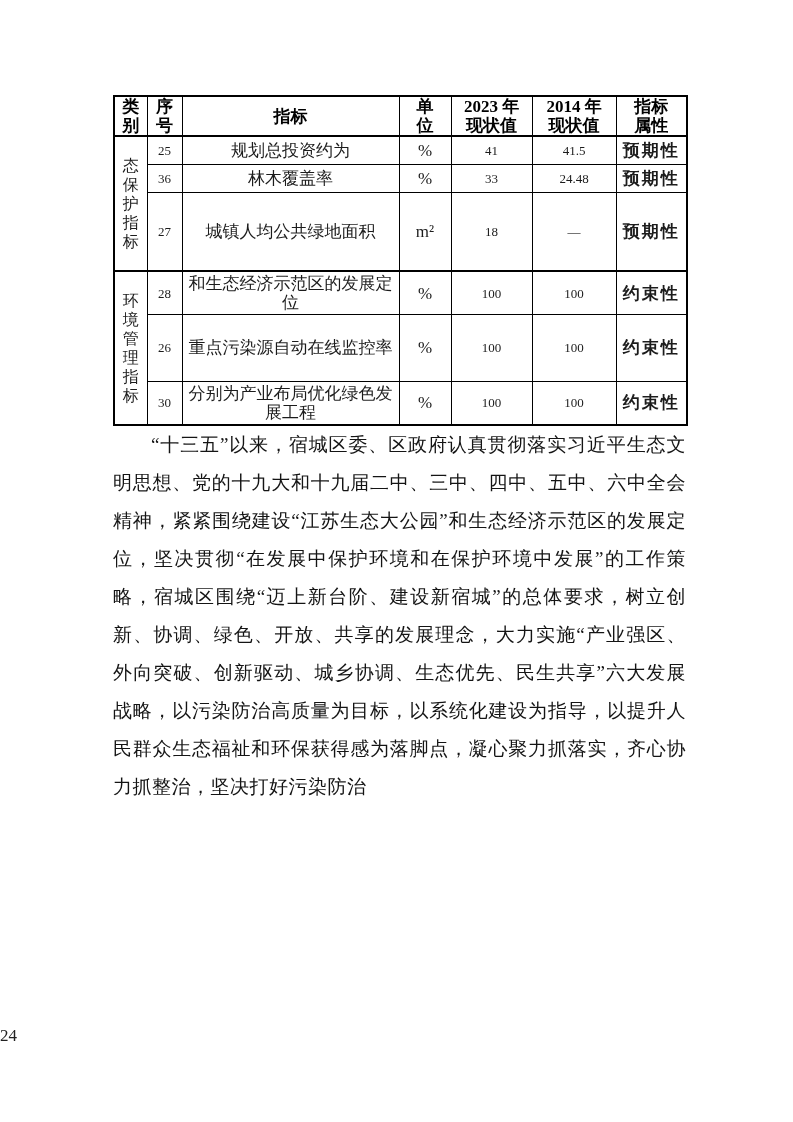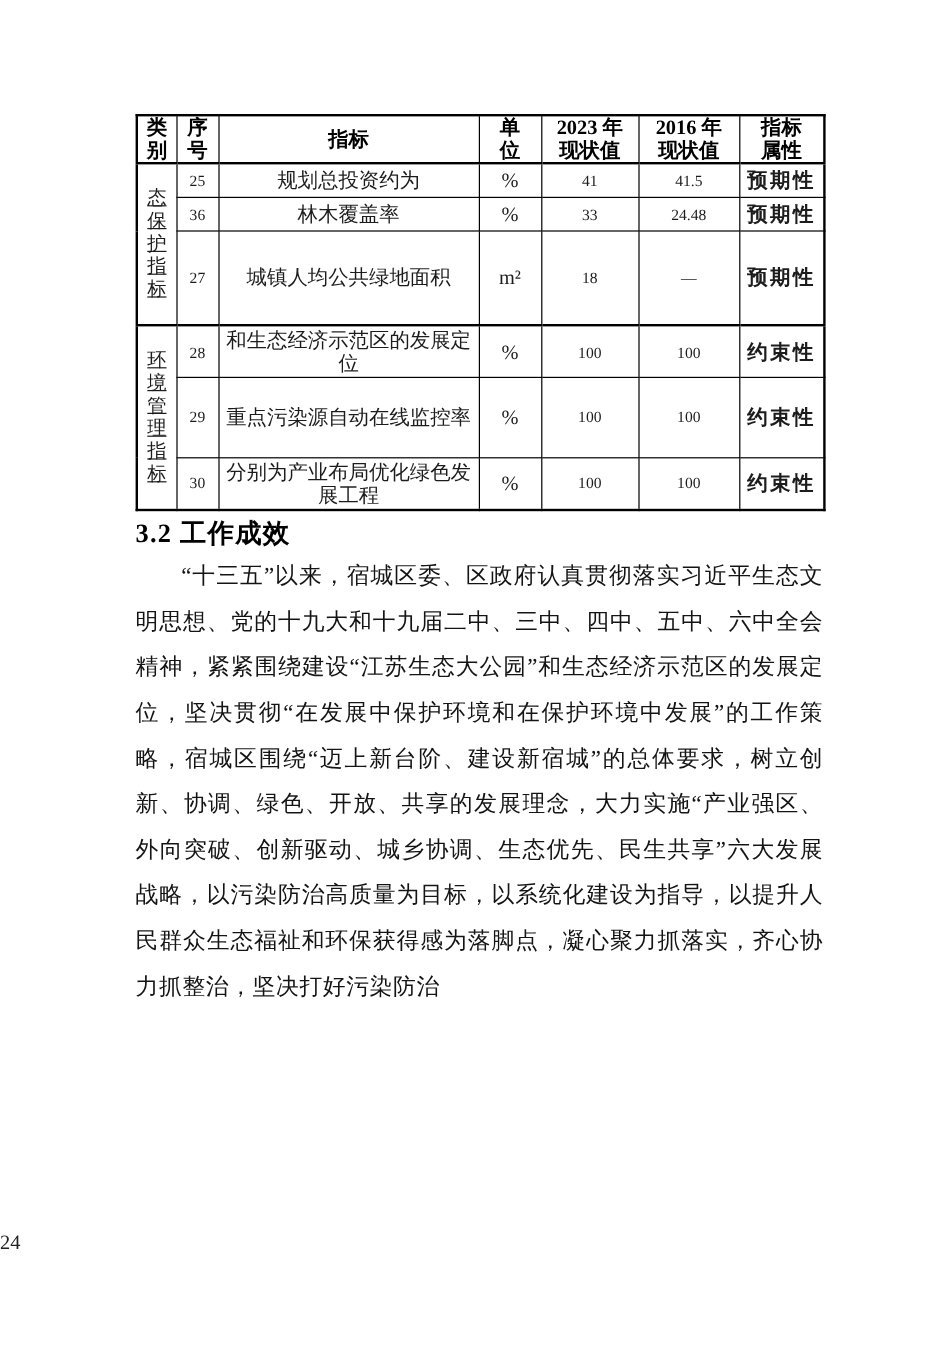--- a/index.html
+++ b/index.html
@@ -47,21 +47,20 @@
   }
   .indicator-table tr.group-start td { border-top: 2px solid #000; }
   td.cat { padding: 0; }
   .cat-text {
     width: 1em;
     margin: 0 auto;
     font-size: 16px;
     line-height: 19px;
     word-break: break-all;
     letter-spacing: 0;
-    text-decoration: underline;
   }
   td.attr-cell { letter-spacing: 2px; font-weight: bold; }
   td.num-cell { font-size: 13px; }
 
   
   .body-para {
     width: 573px;
     font-size: 19px;
     text-align: justify;
     text-indent: 2em;
@@ -107,21 +106,21 @@
       <tr style="height:40px">
         <th>类
 别</th>
         <th>序
 号</th>
         <th>指标</th>
         <th>单
 位</th>
         <th>2023 年
 现状值</th>
-        <th>2016 年
+        <th>2014 年
 现状值</th>
         <th>指标
 属性</th>
       </tr>
     </thead>
     <tbody>
       <tr style="height:19px">
         <td class="cat" rowspan="3">
           <div class="cat-text">态保护指标</div>
         </td>
@@ -153,38 +152,37 @@
           <div class="cat-text">环境管理指标</div>
         </td>
         <td class="num-cell">28</td>
         <td>和生态经济示范区的发展定位</td>
         <td>%</td>
         <td class="num-cell">100</td>
         <td class="num-cell">100</td>
         <td class="attr-cell">约束性</td>
       </tr>
       <tr style="height:60px">
-        <td class="num-cell">29</td>
+        <td class="num-cell">26</td>
         <td>重点污染源自动在线监控率</td>
         <td>%</td>
         <td class="num-cell">100</td>
         <td class="num-cell">100</td>
         <td class="attr-cell">约束性</td>
       </tr>
       <tr style="height:37px">
         <td class="num-cell">30</td>
         <td>分别为产业布局优化绿色发展工程</td>
         <td>%</td>
         <td class="num-cell">100</td>
         <td class="num-cell">100</td>
         <td class="attr-cell">约束性</td>
       </tr>
     </tbody>
   </table>
 
 
-  <h2 class="section-heading">3.2 工作成效</h2>
 
   <p class="body-para para-2">“十三五”以来，宿城区委、区政府认真贯彻落实习近平生态文明思想、党的十九大和十九届二中、三中、四中、五中、六中全会精神，紧紧围绕建设“江苏生态大公园”和生态经济示范区的发展定位，坚决贯彻“在发展中保护环境和在保护环境中发展”的工作策略，宿城区围绕“迈上新台阶、建设新宿城”的总体要求，树立创新、协调、绿色、开放、共享的发展理念，大力实施“产业强区、外向突破、创新驱动、城乡协调、生态优先、民生共享”六大发展战略，以污染防治高质量为目标，以系统化建设为指导，以提升人民群众生态福祉和环保获得感为落脚点，凝心聚力抓落实，齐心协力抓整治，坚决打好污染防治</p>
 
   <div class="page-number">24</div>
 
 </div>
 
 </body></html>

